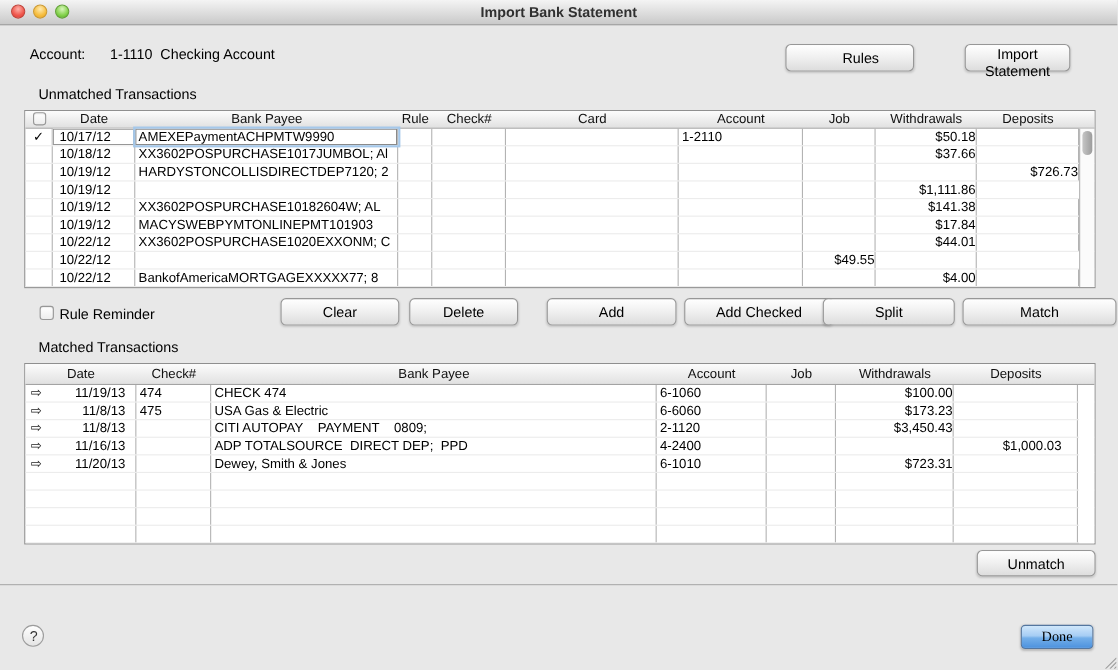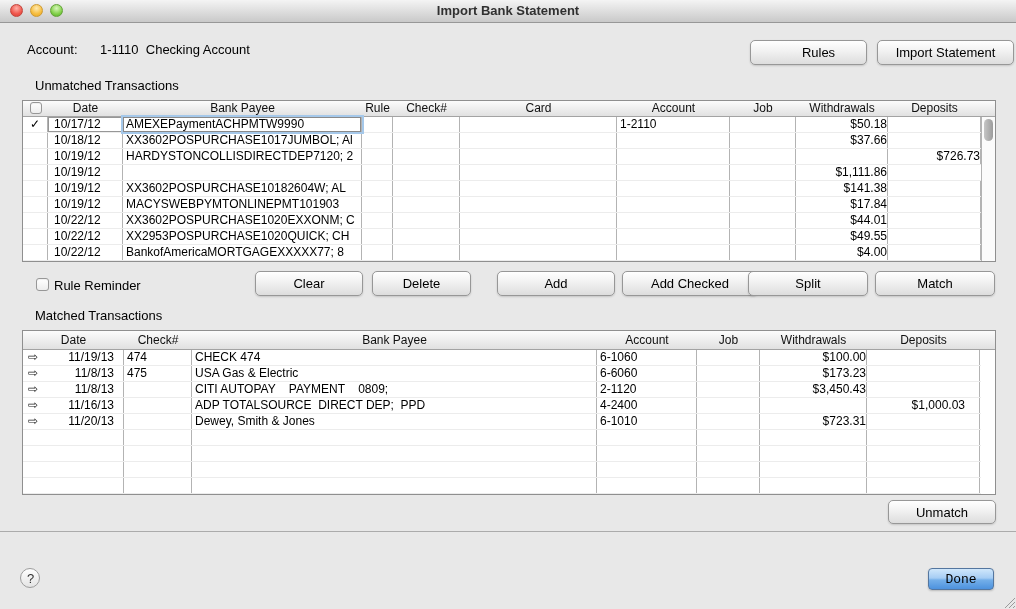--- a/index.html
+++ b/index.html
@@ -51,38 +51,38 @@
     border-left:1px solid #b3b3b3;box-sizing:border-box;z-index:4;}
   .vthumb{position:absolute;left:2px;top:2px;width:9px;height:22px;border-radius:5px;
     background:linear-gradient(90deg,#c6c6c6,#9c9c9c);}
   .gutter{position:absolute;top:19px;right:0;width:14px;height:144px;background:#fff;z-index:4;}
   .divider{position:absolute;left:0;top:531px;width:1016px;height:1px;background:#ababab;}
   .help{position:absolute;left:20px;top:568px;width:20px;height:20px;border-radius:50%;
     border:1px solid #9c9c9c;background:linear-gradient(#ffffff,#e4e4e4);font-size:13px;color:#333;
     text-align:center;line-height:18px;box-sizing:border-box;}
   .done{position:absolute;left:928px;top:568px;width:66px;height:22px;border-radius:4px;
     border:1px solid #54769f;background:linear-gradient(#d0e7fb,#a6cdf4 45%,#74afe9 55%,#4d92de);
-    font-family:Liberation Mono, monospace;font-size:13px;color:#000;
+    font-family:Liberation Serif, serif;font-size:13px;color:#000;
     box-shadow:0 1px 2px rgba(0,0,0,.2);}
   .grip{position:absolute;right:1px;bottom:1px;width:13px;height:13px;}
 </style>
 </head>
 <body>
 
 <div class="titlebar">
   <span class="tl red"></span>
   <span class="tl yellow"></span>
   <span class="tl green"></span>
   <div class="title">Import Bank Statement</div>
 </div>
 
 <span class="abs lbl" style="left:27px;top:42px;">Account:</span>
 <span class="abs lbl" style="left:100px;top:42px;">1-1110  Checking Account</span>
-<button class="btn" style="left:750px;top:40px;width:117px;padding-left:26px;">Rules</button>
-<button class="btn" style="left:877px;top:40px;width:137px;">Import Statement</button>
+<button class="btn" style="left:714px;top:40px;width:117px;padding-left:26px;">Rules</button>
+<button class="btn" style="left:877px;top:40px;width:96px;">Import Statement</button>
 
 <span class="abs lbl" style="left:35px;top:78px;">Unmatched Transactions</span>
 
 <div class="tbl unmatched-tbl">
   <div class="hdr u-grid">
     <div class="hc hdr-cbx-wrap"><span class="cbx"></span></div>
     <div class="hc">Date</div>
     <div class="hc">Bank Payee</div>
     <div class="hc">Rule</div>
     <div class="hc">Check#</div>
@@ -187,21 +187,20 @@
     <div class="c"></div>
     <div class="c"></div>
     <div class="c num">$44.01</div>
     <div class="c num"></div>
     <div class="c sp"></div>
   </div>
 
   <div class="row u-grid">
     <div class="c chk"></div>
     <div class="c date">10/22/12</div>
-    <div class="c">XX2953POSPURCHASE1020QUICK; CH</div>
     <div class="c"></div>
     <div class="c"></div>
     <div class="c"></div>
     <div class="c"></div>
     <div class="c"></div>
     <div class="c num">$49.55</div>
     <div class="c num"></div>
     <div class="c sp"></div>
   </div>
 
@@ -224,21 +223,21 @@
   </div>
 </div>
 
 <span class="cbx abs" style="left:36px;top:278px;width:13px;height:13px;"></span>
 <span class="abs lbl" style="left:54px;top:278px;">Rule Reminder</span>
 <button class="btn" style="left:255px;top:271px;width:108px;">Clear</button>
 <button class="btn" style="left:372px;top:271px;width:99px;">Delete</button>
 <button class="btn" style="left:497px;top:271px;width:118px;">Add</button>
 <button class="btn" style="left:622px;top:271px;width:136px;">Add Checked</button>
 <button class="btn" style="left:748px;top:271px;width:120px;">Split</button>
-<button class="btn" style="left:875px;top:271px;width:120px;">Match</button>
+<button class="btn" style="left:875px;top:271px;width:140px;">Match</button>
 
 <span class="abs lbl" style="left:35px;top:308px;">Matched Transactions</span>
 
 <div class="tbl matched-tbl">
   <div class="hdr m-grid">
     <div class="hc">Date</div>
     <div class="hc">Check#</div>
     <div class="hc">Bank Payee</div>
     <div class="hc">Account</div>
     <div class="hc">Job</div>

